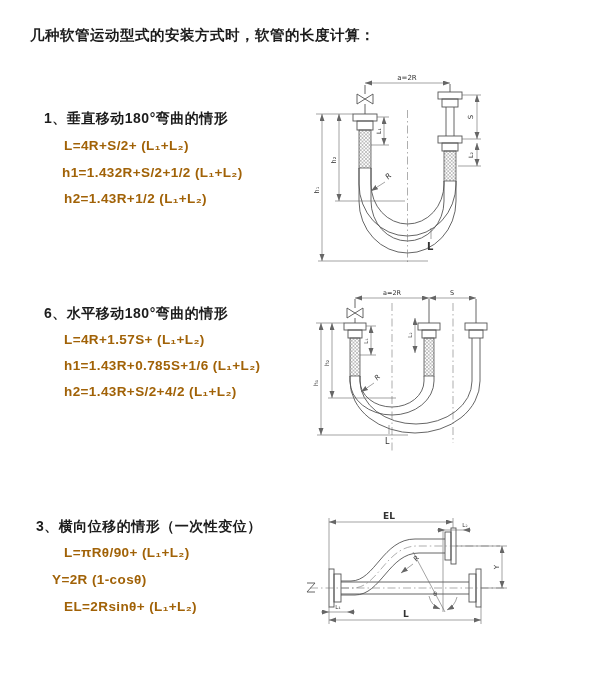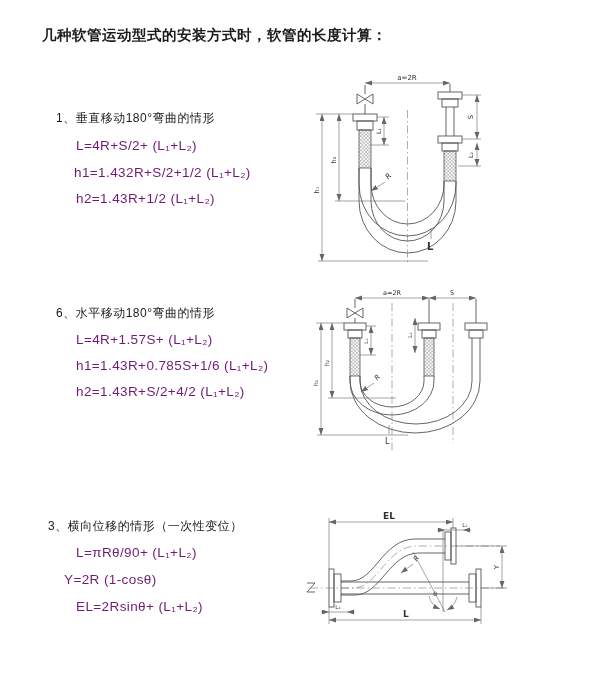--- a/index.html
+++ b/index.html
@@ -1,23 +1,23 @@
 <!DOCTYPE html>
 <html><head>
 <meta charset="utf-8">
 <style>
   html,body{margin:0;padding:0;}
   body{
     width:600px;height:675px;background:#ffffff;position:relative;overflow:hidden;
     font-family:"Liberation Sans","DejaVu Sans",sans-serif;color:#1c1c1c;
   }
-  .line{position:absolute;white-space:nowrap;margin-left:12px;}
+  .line{position:absolute;white-space:nowrap;}
   .title{font-size:14.5px;font-weight:bold;letter-spacing:0.5px;}
-  .heading{font-size:12px;font-weight:normal;letter-spacing:0.5px;}
-  .formula{font-size:13.5px;font-weight:400;letter-spacing:0.4px;color:#701a75;}
+  .heading{font-size:14px;font-weight:bold;letter-spacing:0.5px;}
+  .formula{font-size:13.5px;font-weight:700;letter-spacing:0.4px;color:#a16207;}
   svg{position:absolute;}
   svg text{font-family:"DejaVu Sans",sans-serif;fill:#333;}
   .obj{stroke:#555;stroke-width:0.9;fill:none;}
   .dim{stroke:#666;stroke-width:0.6;fill:none;}
   .cl{stroke:#777;stroke-width:0.6;fill:none;stroke-dasharray:8 3 1.5 3;}
   .braid{stroke:#555;stroke-width:0.8;}
 </style>
 </head>
 <body>
 

